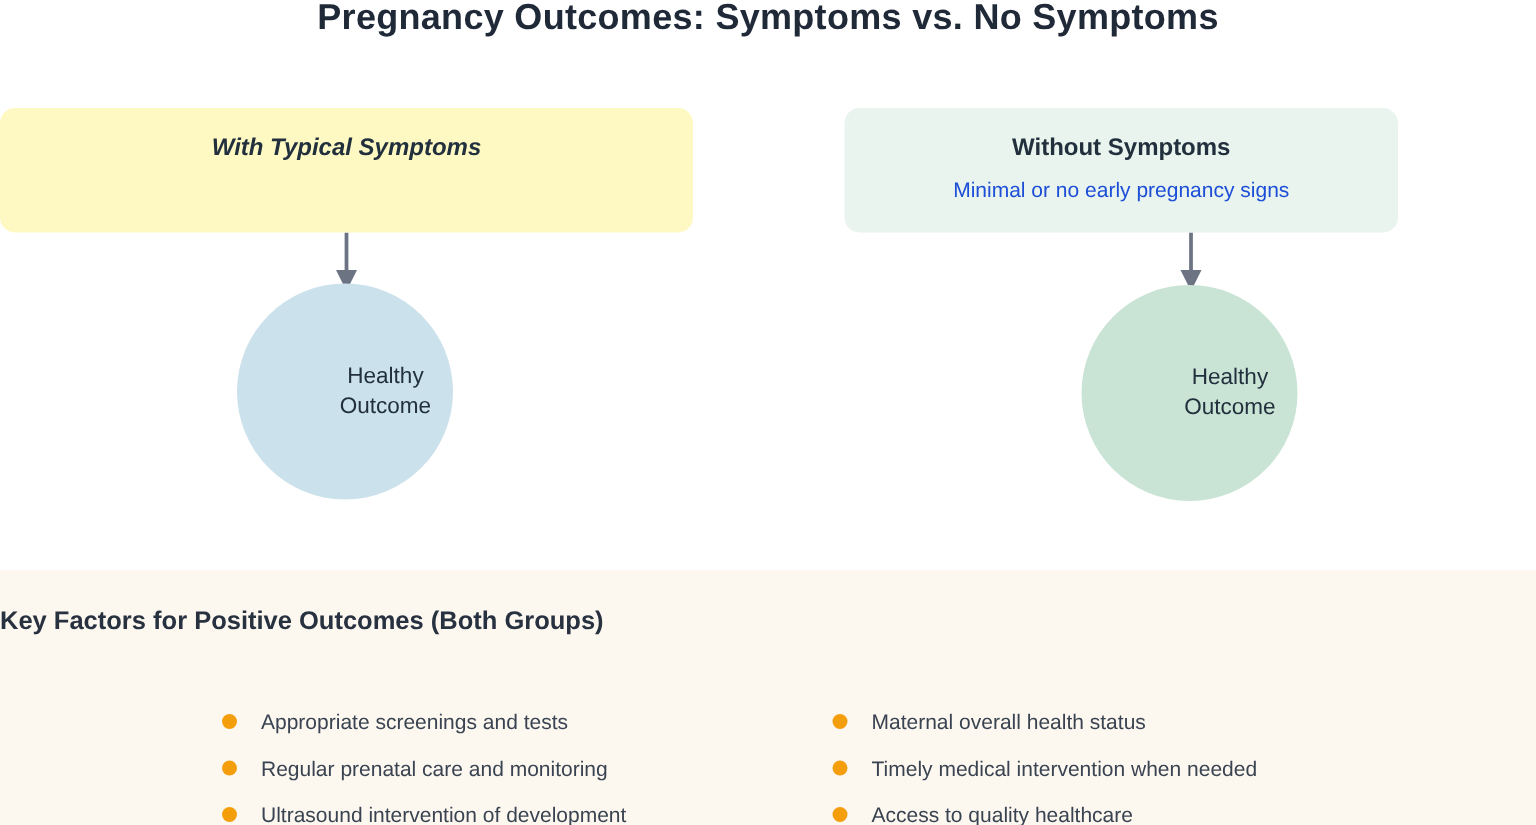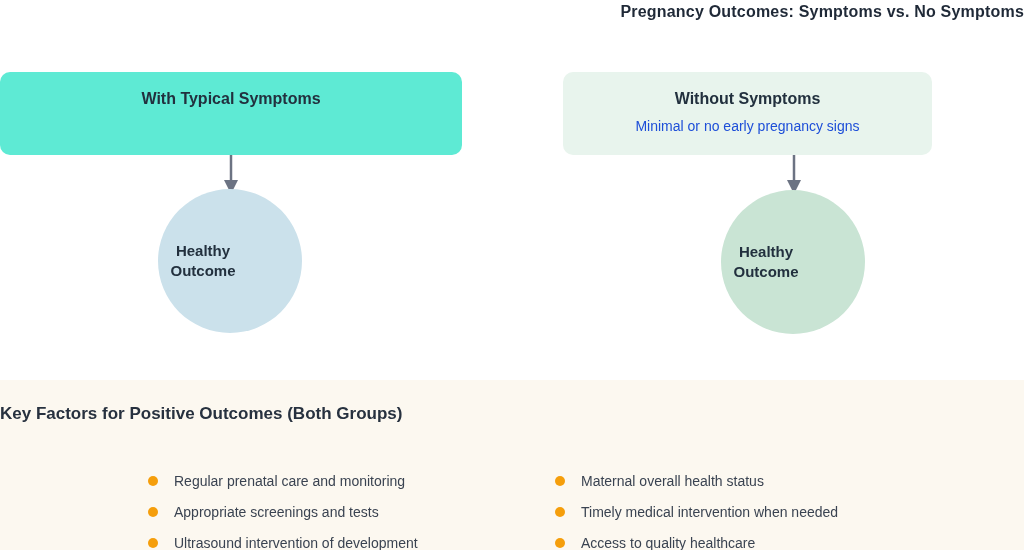--- a/index.html
+++ b/index.html
@@ -1,43 +1,43 @@
 <!DOCTYPE html>
 <html><head>
 <meta charset="utf-8">
 <style>
   html,body{margin:0;padding:0;background:#ffffff;}
   .canvas{
     position:relative;width:1024px;height:550px;background:#ffffff;overflow:hidden;
     font-family:"Liberation Sans","DejaVu Sans",sans-serif;
   }
   .main-title{
-    position:absolute;top:0;left:0;width:100%;text-align:right;
-    font-size:16px;font-weight:700;color:#1f2937;line-height:24px;letter-spacing:.2px;
+    position:absolute;top:0;left:0;width:100%;text-align:center;
+    font-size:24px;font-weight:700;color:#1f2937;line-height:24px;letter-spacing:.2px;
   }
   
   .hbox{
     position:absolute;top:72px;height:83px;border-radius:10px;text-align:center;
     box-sizing:border-box;padding-top:17px;
   }
-  .hbox--left{left:0;width:462px;background:#5eead4;}
+  .hbox--left{left:0;width:462px;background:#fef9c3;font-style:italic;}
   .hbox--right{left:563px;width:369px;background:#e8f4ed;}
   .hbox-title{font-size:16px;font-weight:700;color:#22303e;line-height:20px;}
   .hbox-sub{margin-top:8px;font-size:14px;line-height:18px;}
   .hbox--left .hbox-sub{color:#64748b;}
   .hbox--right .hbox-sub{color:#1d4ed8;}
   
   .arrow{position:absolute;top:155px;width:16px;height:40px;}
   .arrow--left{left:223px;}
   .arrow--right{left:786px;}
   
   .circle{
     position:absolute;width:144px;height:144px;border-radius:50%;
-    display:flex;align-items:center;justify-content:flex-start;text-align:center;
-    font-size:15px;font-weight:700;color:#22303e;line-height:20px;
+    display:flex;align-items:center;justify-content:flex-end;text-align:center;
+    font-size:15px;font-weight:400;color:#22303e;line-height:20px;
   }
   .circle--left{left:158px;top:189px;background:#cbe1eb;}
   .circle--right{left:721px;top:190px;background:#c9e4d4;}
   .circle .circle-label{width:90px;}
   
   .band{position:absolute;left:0;top:380px;width:1024px;height:170px;background:#fcf8f0;}
   .band-title{
     margin:24px 0 0 0;text-align:left;font-size:17px;font-weight:700;color:#27313f;line-height:20px;
   }
   .factors{position:absolute;top:465px;margin:0;padding:0;list-style:none;}
@@ -77,25 +77,25 @@
     <span class="circle-label">Healthy Outcome</span>
   </div>
 
   <div class="band">
     <p class="band-title">Key Factors for Positive Outcomes (Both Groups)</p>
   </div>
 
   <ul class="factors factors--left">
     <li>
       <span class="dot"></span>
-      <span class="factor-text">Regular prenatal care and monitoring</span>
+      <span class="factor-text">Appropriate screenings and tests</span>
     </li>
     <li>
       <span class="dot"></span>
-      <span class="factor-text">Appropriate screenings and tests</span>
+      <span class="factor-text">Regular prenatal care and monitoring</span>
     </li>
     <li>
       <span class="dot"></span>
       <span class="factor-text">Ultrasound intervention of development</span>
     </li>
   </ul>
 
   <ul class="factors factors--right">
     <li>
       <span class="dot"></span>

